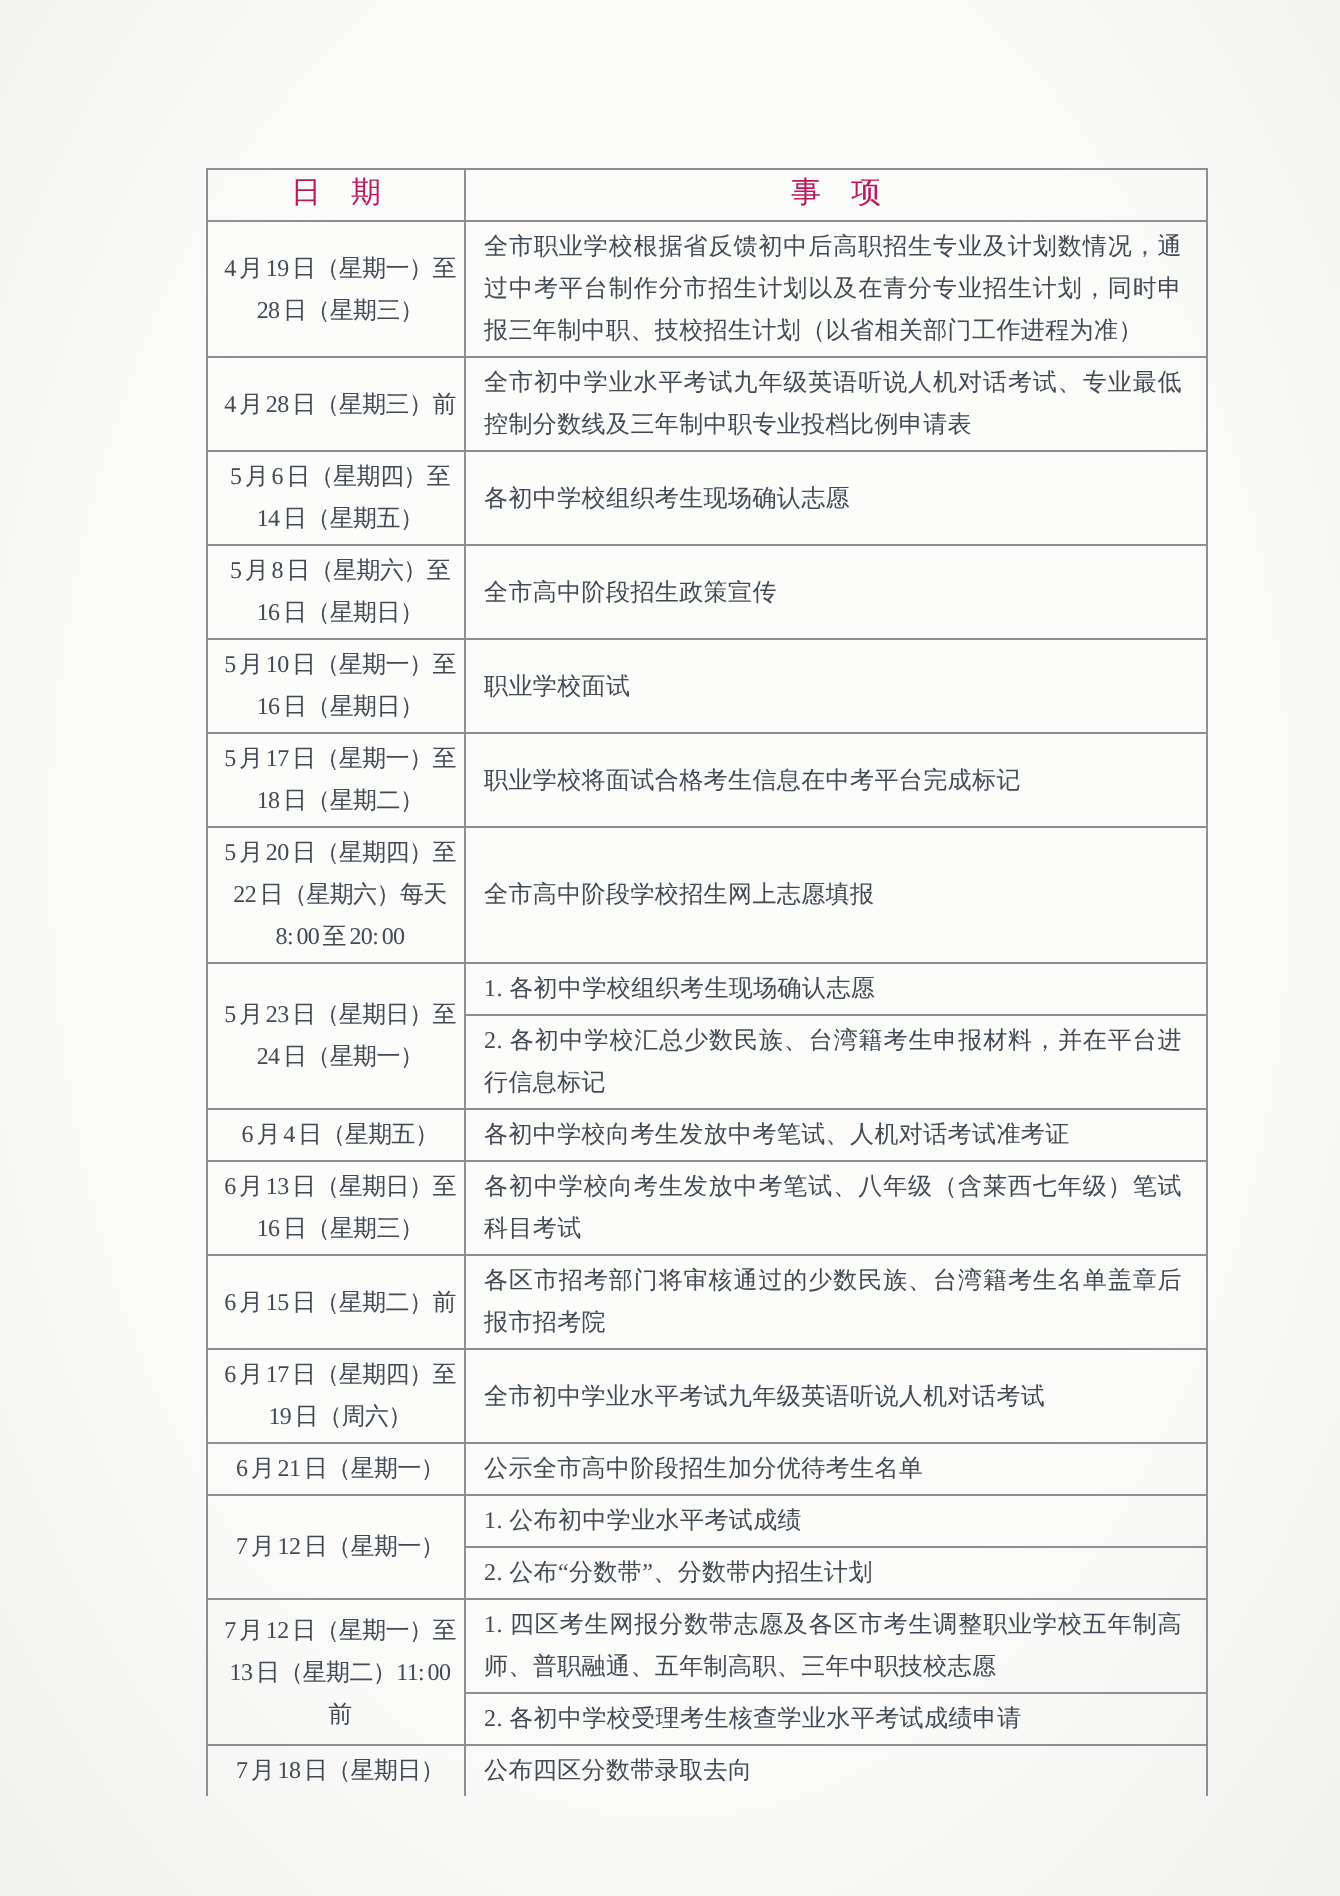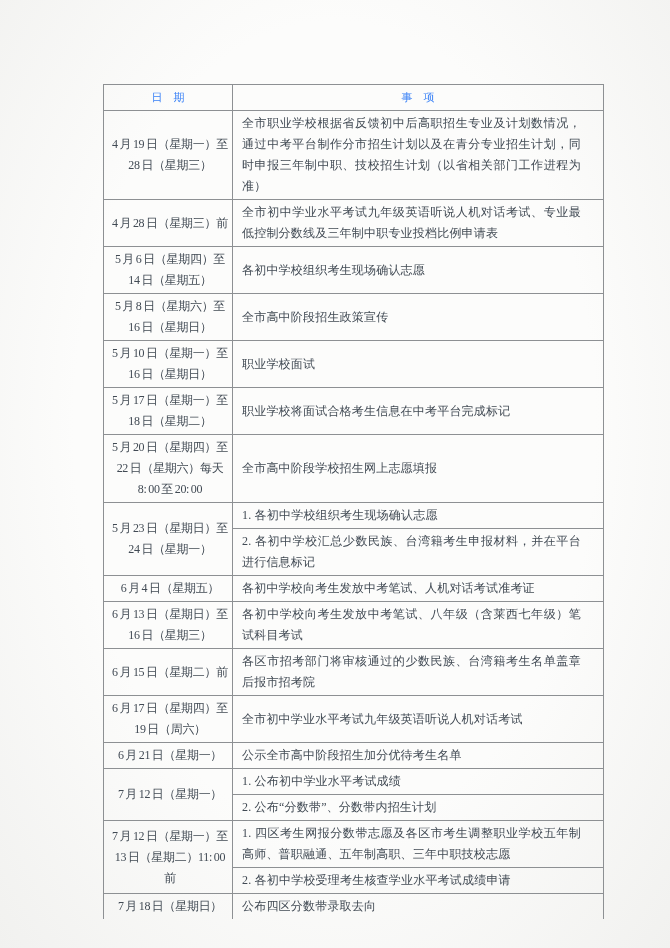--- a/index.html
+++ b/index.html
@@ -30,38 +30,38 @@
   col.c-event { width: 371px; }
   th, td {
     border: 1px solid #8d9093;
     font-weight: normal;
     vertical-align: middle;
     box-sizing: border-box;
     text-align: center;
   }
   th {
     height: 23px;
-    font-size: 11px;
+    font-size: 15px;
     line-height: 23px;
     text-align: center;
-    color: #3b82f6;
+    color: #be185d;
   }
   td {
     font-size: 12px;
     line-height: 21px;
   }
   td.date-cell {
     white-space: pre-line;
     padding: 2px 2px 2px 6px;
     letter-spacing: -0.3px;
     word-spacing: -1px;
   }
   td.event-cell {
     text-align: justify;
-    padding: 2px 22px 2px 9px;
+    padding: 2px 12px 2px 9px;
     letter-spacing: 0.2px;
   }
   
   tbody tr:last-child th,
   tbody tr:last-child td {
     border-bottom: none;
   }
 </style>
 </head>
 <body>

